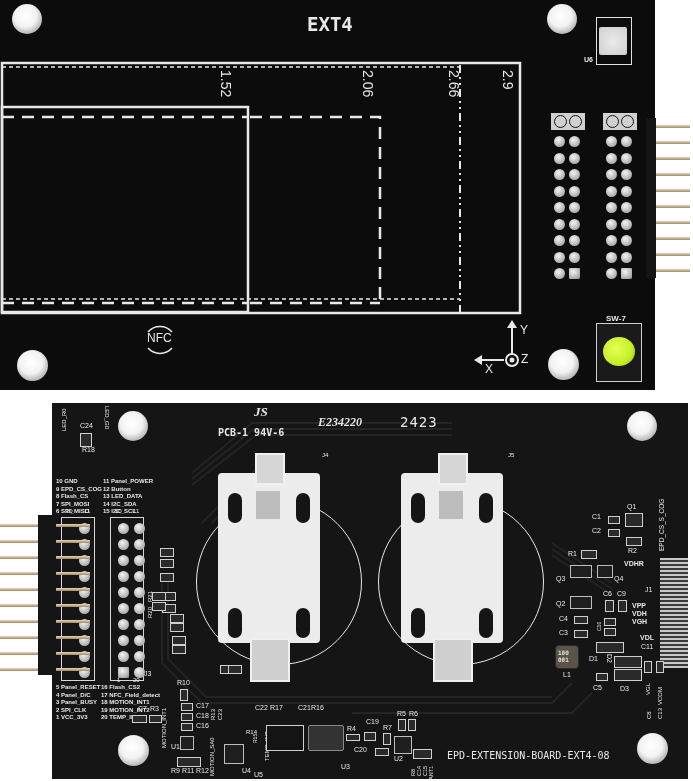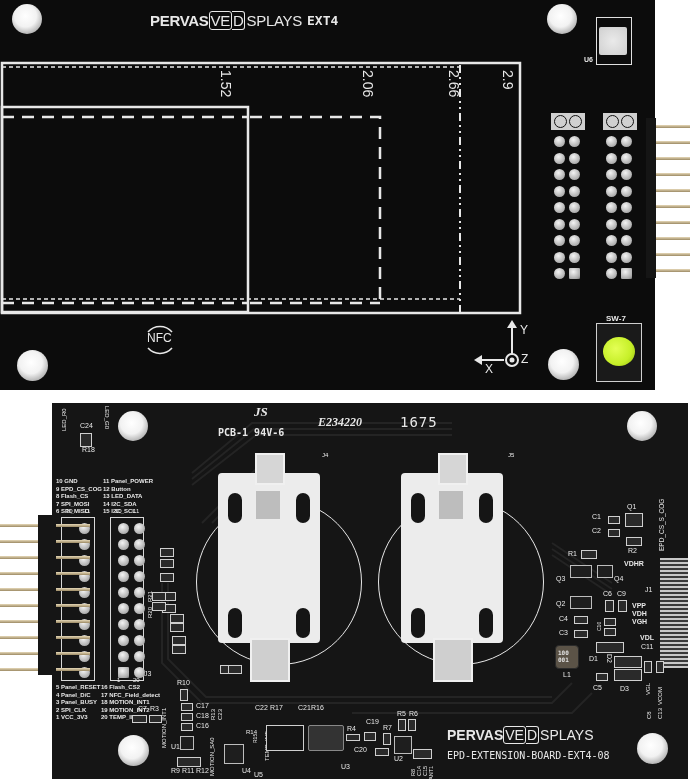--- a/index.html
+++ b/index.html
@@ -13,24 +13,21 @@
   .pin{position:absolute;height:3px;background:linear-gradient(#e6d8b8,#9c8a64);}
   .mono{font-family:"DejaVu Sans Mono",monospace;}
   .smd{position:absolute;background:#2a2a2a;border:1px solid #cfcfcf;}
   .ic{position:absolute;background:#1e1e1e;border:1px solid #bdbdbd;}
 </style>
 </head>
 <body>
 
 <div class="board" style="left:0;top:0;width:655px;height:390px;">
 
-  <div class="silk" style="left:150px;top:12px;font-size:15px;font-weight:bold;letter-spacing:-0.3px;">
-    <span>PERVAS</span><span style="border:1.5px solid #e8e8e8;border-radius:3px;padding:0 1px;font-weight:normal;">VE</span><span style="border:1.5px solid #e8e8e8;border-left:none;border-radius:0 3px 3px 0;padding:0 1px;font-weight:normal;margin-right:1px;">D</span><span style="font-weight:normal;">SPLAYS</span>
-  </div>
-  <div class="silk mono" style="left:307px;top:13px;font-size:13px;font-weight:bold;">EXT4</div>
+  <div class="silk mono" style="left:307px;top:13px;font-size:19px;font-weight:bold;">EXT4</div>
 
   <div class="hole" style="left:12px;top:4px;width:30px;height:30px;"></div>
   <div class="hole" style="left:547px;top:4px;width:30px;height:30px;"></div>
   <div class="hole" style="left:17px;top:350px;width:31px;height:31px;"></div>
   <div class="hole" style="left:548px;top:349px;width:31px;height:31px;"></div>
 
   <div class="abs" style="left:596px;top:17px;width:34px;height:46px;border:1.5px solid #e0e0e0;"></div>
   <div class="abs" style="left:599px;top:27px;width:28px;height:28px;background:radial-gradient(circle,#eaeaea,#cfcfcf);border-radius:2px;"></div>
   <div class="silk" style="left:584px;top:56px;font-size:7px;font-weight:bold;">U6</div>
 
@@ -168,21 +165,21 @@
 
   <div class="silk" style="left:6px;top:4px;font-size:6px;transform:rotate(-90deg);transform-origin:left top;left:9px;top:28px;">LED_R0</div>
   <div class="silk" style="font-size:6px;transform:rotate(90deg);transform-origin:left top;left:58px;top:3px;">LED_G0</div>
   <div class="silk" style="left:28px;top:19px;font-size:7px;">C24</div>
   <div class="smd" style="left:28px;top:30px;width:10px;height:12px;"></div>
   <div class="silk" style="left:30px;top:43px;font-size:7px;">R18</div>
 
   <div class="silk" style="left:202px;top:1px;font-size:13px;font-style:italic;font-weight:bold;font-family:'Liberation Serif',serif;">JS</div>
   <div class="silk" style="left:166px;top:24px;font-size:10px;font-weight:bold;font-family:'DejaVu Sans Mono',monospace;">PCB-1 94V-6</div>
   <div class="silk" style="left:266px;top:12px;font-size:12px;font-style:italic;font-weight:bold;font-family:'Liberation Serif',serif;">E234220</div>
-  <div class="silk" style="left:348px;top:11px;font-size:14px;font-family:'DejaVu Sans Mono',monospace;letter-spacing:1px;">1675</div>
+  <div class="silk" style="left:348px;top:11px;font-size:14px;font-family:'DejaVu Sans Mono',monospace;letter-spacing:1px;">2423</div>
 
   <div class="abs" style="left:4px;top:75px;font-size:6px;line-height:7.6px;color:#e8e8e8;font-weight:bold;">
     <div>10 GND</div>
     <div>9 EPD_CS_COG</div>
     <div>8 Flash_CS</div>
     <div>7 SPI_MOSI</div>
     <div>6 SPI_MISO</div>
   </div>
   <div class="abs" style="left:51px;top:75px;font-size:6px;line-height:7.6px;color:#e8e8e8;font-weight:bold;">
     <div>11 Panel_POWER</div>
@@ -399,23 +396,20 @@
   <div class="smd" style="left:346px;top:316px;width:6px;height:10px;"></div>
   <div class="smd" style="left:356px;top:316px;width:6px;height:10px;"></div>
   <div class="ic" style="left:342px;top:333px;width:16px;height:16px;"></div>
   <div class="silk" style="left:342px;top:352px;font-size:7px;">U2</div>
   <div class="smd" style="left:361px;top:346px;width:17px;height:8px;"></div>
   <div class="silk" style="font-size:5.5px;transform:rotate(-90deg);transform-origin:left top;left:358px;top:373px;">R8</div>
   <div class="silk" style="font-size:5.5px;transform:rotate(-90deg);transform-origin:left top;left:364px;top:373px;">C14</div>
   <div class="silk" style="font-size:5.5px;transform:rotate(-90deg);transform-origin:left top;left:370px;top:373px;">C15</div>
   <div class="silk" style="font-size:5.5px;transform:rotate(-90deg);transform-origin:left top;left:376px;top:377px;">ANT1</div>
 
-  <div class="silk" style="left:395px;top:324px;font-size:14px;font-weight:bold;">
-    <span>PERVAS</span><span style="border:1.5px solid #e8e8e8;border-radius:3px;padding:0 1px;font-weight:normal;">VE</span><span style="border:1.5px solid #e8e8e8;border-left:none;border-radius:0 3px 3px 0;padding:0 1px;font-weight:normal;margin-right:1px;">D</span><span style="font-weight:normal;">SPLAYS</span>
-  </div>
   <div class="silk mono" style="left:395px;top:347px;font-size:10px;">EPD-EXTENSION-BOARD-EXT4-08</div>
 </div>
 
 <div id="bot-pins">
     <div class="pin" style="left:0px;top:524px;width:90px;"></div>
     <div class="pin" style="left:0px;top:540px;width:90px;"></div>
     <div class="pin" style="left:0px;top:556px;width:90px;"></div>
     <div class="pin" style="left:0px;top:572px;width:90px;"></div>
     <div class="pin" style="left:0px;top:588px;width:90px;"></div>
     <div class="pin" style="left:0px;top:604px;width:90px;"></div>

